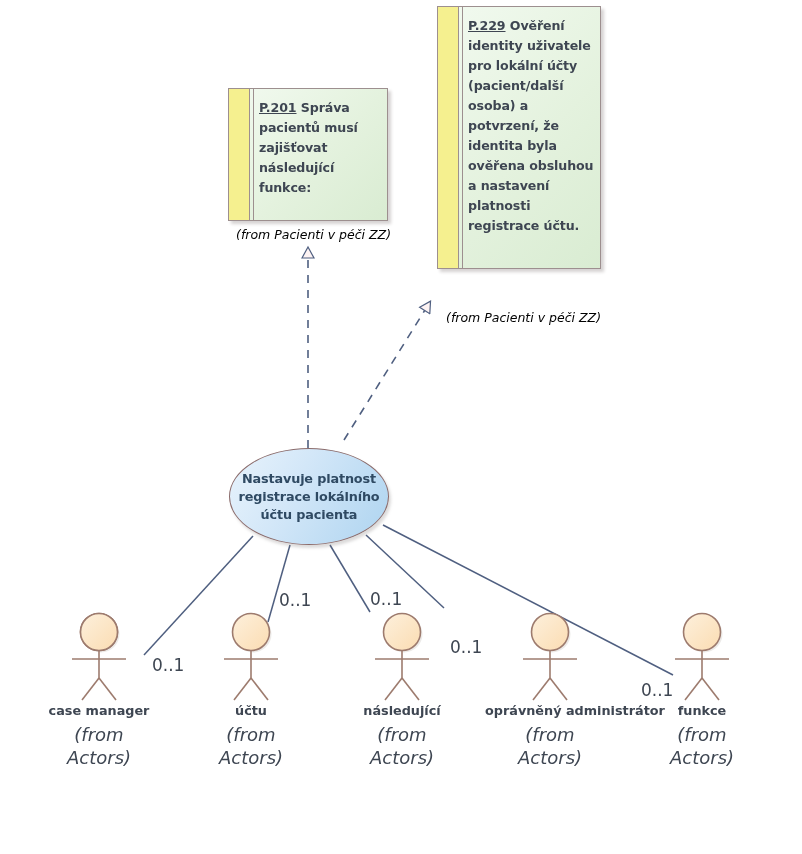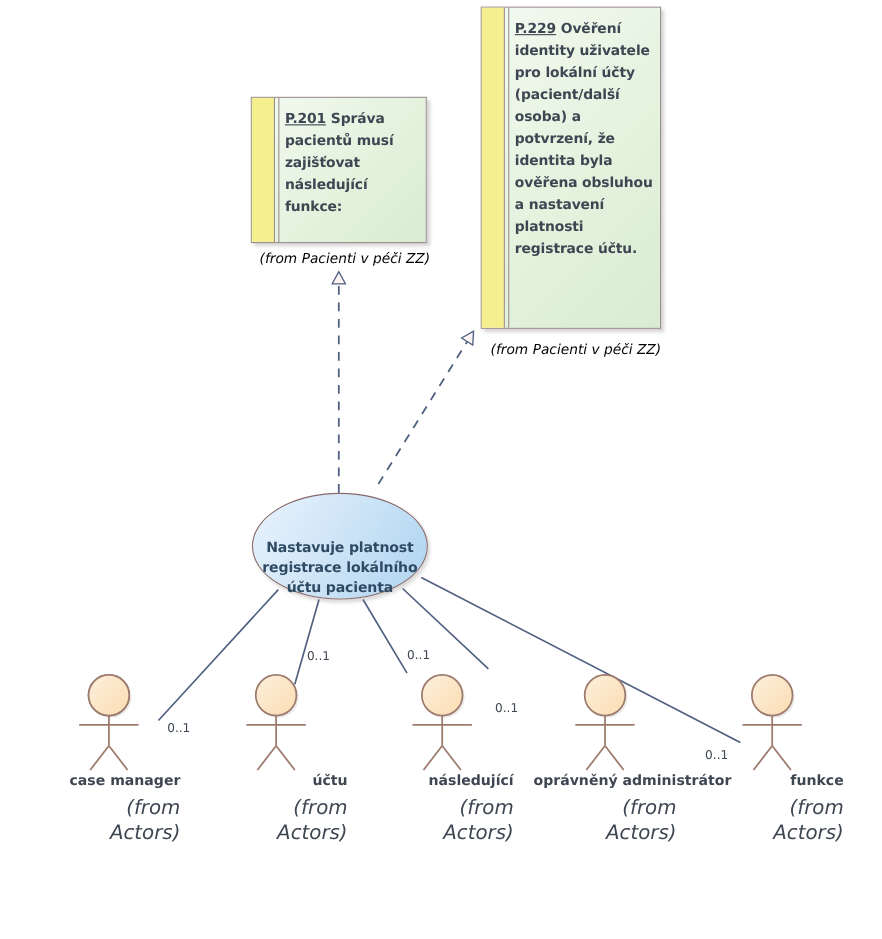--- a/index.html
+++ b/index.html
@@ -74,38 +74,38 @@
 
   
   .usecase {
     position: absolute;
     box-sizing: border-box;
     border-radius: 50%;
     border: 1.4px solid #8a6b6b;
     background: linear-gradient(120deg, #e8f3fc 0%, #d3e7f8 40%, #aed4f0 100%);
     box-shadow: 2px 3px 3px rgba(130,125,125,0.28);
     display: flex;
-    align-items: flex-end;
+    align-items: center;
     justify-content: center;
   }
   .usecase-label {
     text-align: center;
     font-size: 12.8px;
     font-weight: bold;
     color: #2f4a63;
     line-height: 18px;
     white-space: pre-line;
     letter-spacing: -0.15px;
   }
 
   
   .actor {
     position: absolute;
     width: 130px;
-    text-align: right;
+    text-align: center;
   }
   .actor-fig {
     position: relative;
     width: 130px;
     height: 90px;
   }
   .actor-name {
     font-size: 12.8px;
     font-weight: bold;
     color: #3e4652;
@@ -117,21 +117,21 @@
     font-style: italic;
     color: #3e4652;
     line-height: 23px;
     margin-top: 5px;
     white-space: pre-line;
   }
 
   
   .mult {
     position: absolute;
-    font-size: 11px;
+    font-size: 17px;
     color: #3e4652;
     white-space: nowrap;
   }
 </style>
 </head>
 <body>
 
 <div id="canvas">
 
   <svg class="svg-layer" viewBox="0 0 802 854">
@@ -156,21 +156,21 @@
     <div class="note-stripe"></div>
     <div class="note-stripe2"></div>
     <div class="note-body"><span class="note-code">P.201</span><span>  Správa
 pacientů musí
 zajišťovat
 následující
 funkce:</span></div>
   </div>
   <div class="note-from" style="left:236px; top:227px;">(from Pacienti v péči ZZ)</div>
 
-  <div class="note" style="left:437px; top:6px; width:164px; height:293px;">
+  <div class="note" style="left:437px; top:6px; width:164px; height:263px;">
     <div class="note-stripe"></div>
     <div class="note-stripe2"></div>
     <div class="note-body"><span class="note-code">P.229</span><span>  Ověření
 identity uživatele
 pro lokální účty
 (pacient/další
 osoba) a
 potvrzení, že
 identita byla
 ověřena obsluhou

